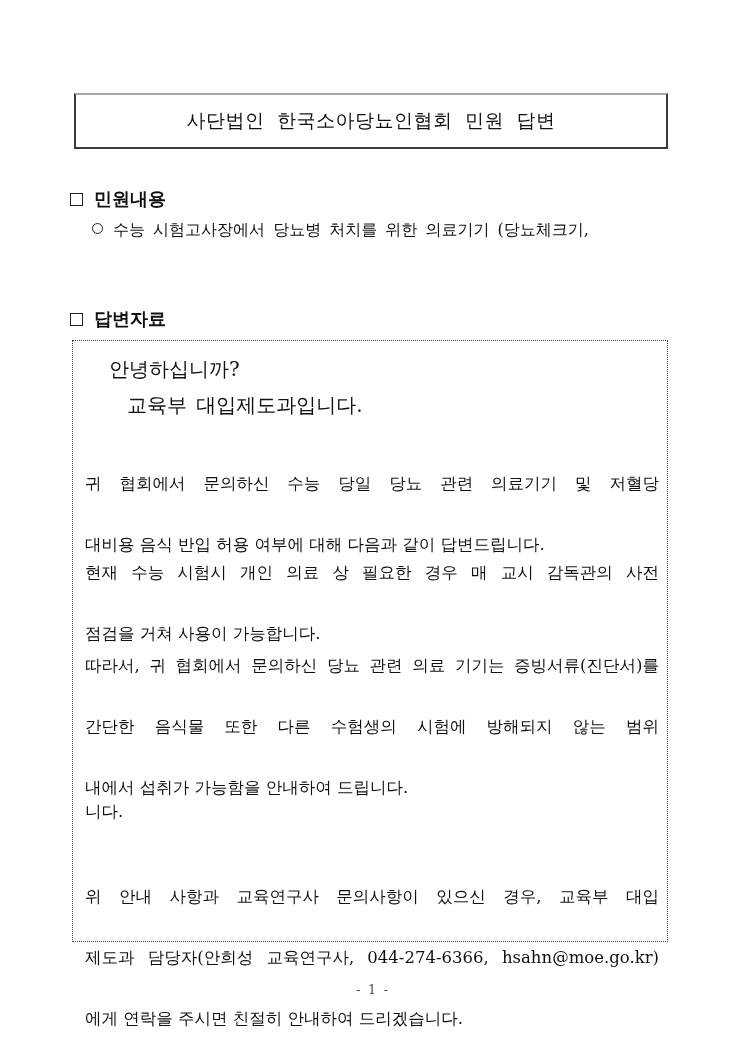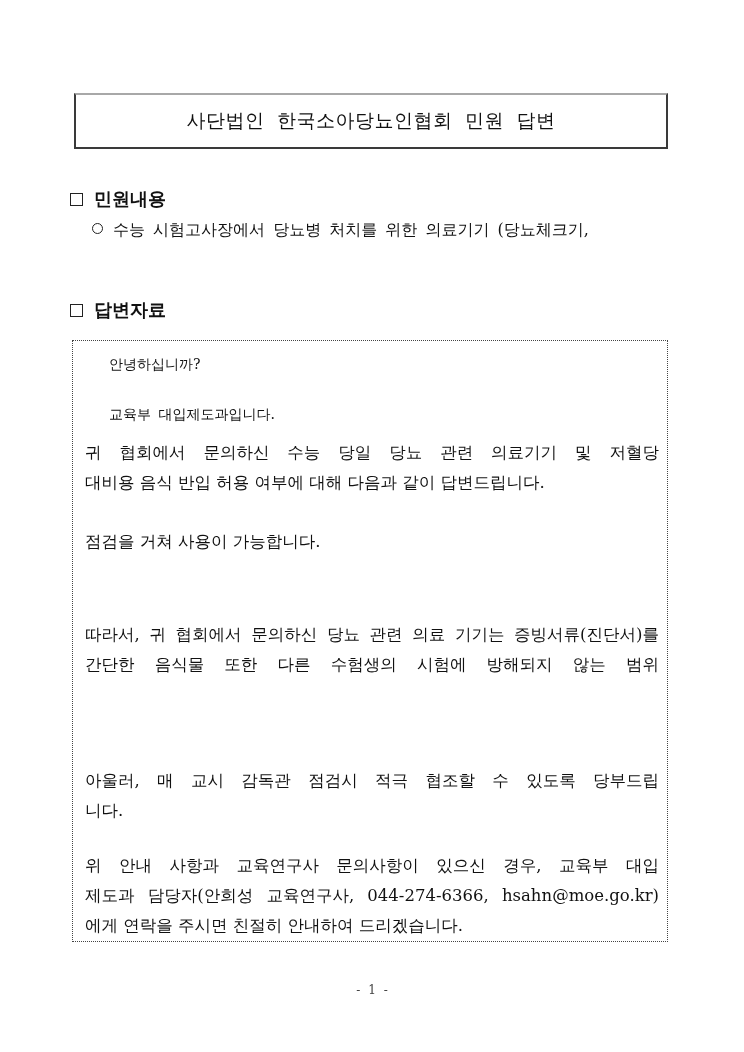--- a/index.html
+++ b/index.html
@@ -94,28 +94,29 @@
       left: 12px;
       width: 574px;
       font-size: 16.5px;
       line-height: 30px;
     }
     .para .line {
       display: block;
       white-space: nowrap;
       text-align: justify;
       text-align-last: justify;
+      margin-top: 31px;
     }
     .para .line.last {
       text-align-last: left;
     }
     .greeting {
       position: absolute;
       left: 36px;
-      font-size: 14px;
+      font-size: 20px;
       white-space: nowrap;
       word-spacing: 3px;
     }
     .page-number {
       position: absolute;
       left: 0;
       width: 744px;
       top: 983px;
       text-align: center;
       font-size: 12px;
@@ -134,45 +135,46 @@
   <span class="box-icon"></span>
   <span>민원내용</span>
 </div>
 
 <div class="bullet-block">
   <div class="bullet-line">
     <span class="circle-icon"></span><span>수능 시험고사장에서 당뇨병 처치를 위한 의료기기 (당뇨체크기,</span>
   </div>
 </div>
 
-<div class="section-heading" style="top:298px;">
+<div class="section-heading" style="top:307px;">
   <span class="box-icon"></span>
   <span>답변자료</span>
 </div>
 
 <div class="answer-box">
   <div class="greeting" style="top:15px;">안녕하십니까?</div>
-  <div class="greeting" style="top:65px;">교육부 대입제도과입니다.</div>
+  <div class="greeting" style="top:51px;margin-left:18px;">교육부 대입제도과입니다.</div>
 
   <div class="para" style="top:97px;">
     <span class="line">  귀 협회에서 문의하신 수능 당일 당뇨 관련 의료기기 및 저혈당</span>
     <span class="line last">대비용 음식 반입 허용 여부에 대해 다음과 같이 답변드립니다.</span>
   </div>
 
   <div class="para" style="top:186px;">
+    <span class="line"> 현재 수능 시험시 개인 의료 상 필요한 경우 매 교시 감독관의 사전</span>
     <span class="line last">점검을 거쳐 사용이 가능합니다.</span>
   </div>
 
   <div class="para" style="top:279px;">
     <span class="line"> 따라서, 귀 협회에서 문의하신 당뇨 관련 의료 기기는 증빙서류(진단서)를</span>
     <span class="line">간단한 음식물 또한 다른 수험생의 시험에 방해되지 않는 범위</span>
+    <span class="line last">내에서 섭취가 가능함을 안내하여 드립니다.</span>
   </div>
 
   <div class="para" style="top:425px;">
-    <span class="line"> 아울러, 매 교시 감독관 점검시 적극 협조할 수 있도록 당부드립</span>
     <span class="line last">니다.</span>
   </div>
 
   <div class="para" style="top:510px;">
     <span class="line">  위 안내 사항과 교육연구사 문의사항이 있으신 경우, 교육부 대입</span>
     <span class="line">제도과 담당자(안희성 교육연구사, 044-274-6366, hsahn@moe.go.kr)</span>
     <span class="line last">에게 연락을 주시면 친절히 안내하여 드리겠습니다.</span>
   </div>
 </div>
 

